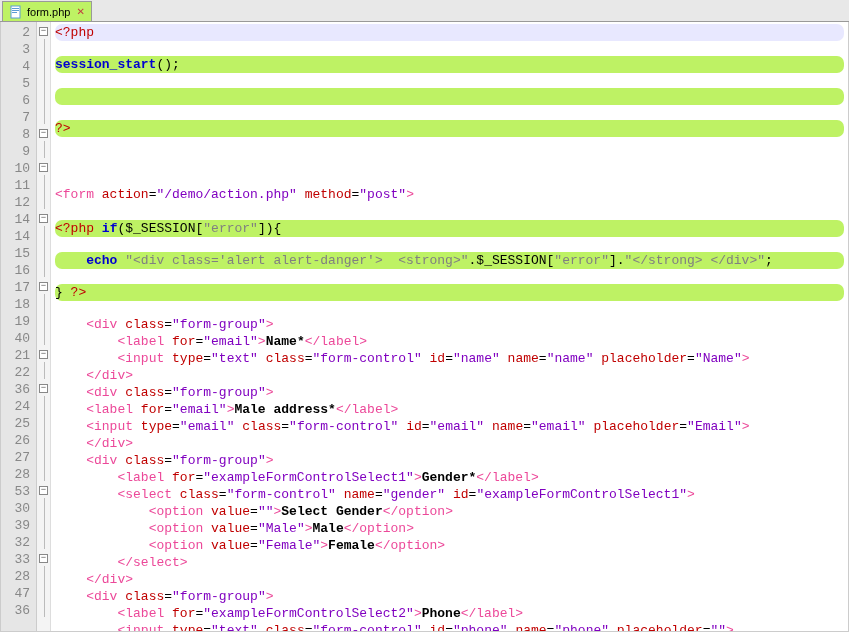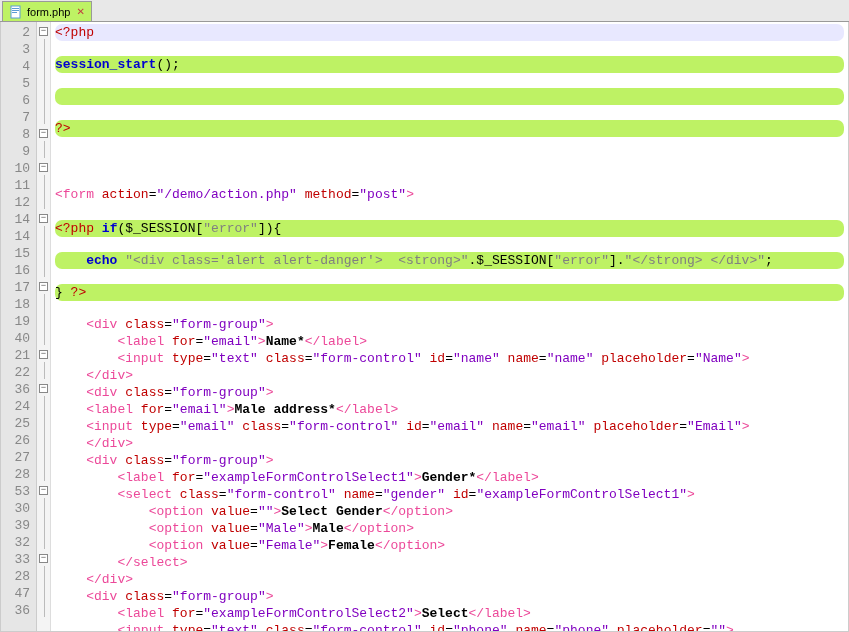--- a/index.html
+++ b/index.html
@@ -280,21 +280,21 @@
 <span class="code-line"><span class="t-pun">    </span><span class="t-tag">&lt;/div&gt;</span></span>
 <span class="code-line"><span class="t-pun">    </span><span class="t-tag">&lt;div </span><span class="t-attr">class</span><span class="t-eq">=</span><span class="t-val">"form-group"</span><span class="t-tag">&gt;</span></span>
 <span class="code-line"><span class="t-pun">        </span><span class="t-tag">&lt;label </span><span class="t-attr">for</span><span class="t-eq">=</span><span class="t-val">"exampleFormControlSelect1"</span><span class="t-tag">&gt;</span><span class="t-text">Gender*</span><span class="t-tag">&lt;/label&gt;</span></span>
 <span class="code-line"><span class="t-pun">        </span><span class="t-tag">&lt;select </span><span class="t-attr">class</span><span class="t-eq">=</span><span class="t-val">"form-control"</span><span class="t-tag"> </span><span class="t-attr">name</span><span class="t-eq">=</span><span class="t-val">"gender"</span><span class="t-tag"> </span><span class="t-attr">id</span><span class="t-eq">=</span><span class="t-val">"exampleFormControlSelect1"</span><span class="t-tag">&gt;</span></span>
 <span class="code-line"><span class="t-pun">            </span><span class="t-tag">&lt;option </span><span class="t-attr">value</span><span class="t-eq">=</span><span class="t-val">""</span><span class="t-tag">&gt;</span><span class="t-text">Select Gender</span><span class="t-tag">&lt;/option&gt;</span></span>
 <span class="code-line"><span class="t-pun">            </span><span class="t-tag">&lt;option </span><span class="t-attr">value</span><span class="t-eq">=</span><span class="t-val">"Male"</span><span class="t-tag">&gt;</span><span class="t-text">Male</span><span class="t-tag">&lt;/option&gt;</span></span>
 <span class="code-line"><span class="t-pun">            </span><span class="t-tag">&lt;option </span><span class="t-attr">value</span><span class="t-eq">=</span><span class="t-val">"Female"</span><span class="t-tag">&gt;</span><span class="t-text">Female</span><span class="t-tag">&lt;/option&gt;</span></span>
 <span class="code-line"><span class="t-pun">        </span><span class="t-tag">&lt;/select&gt;</span></span>
 <span class="code-line"><span class="t-pun">    </span><span class="t-tag">&lt;/div&gt;</span></span>
 <span class="code-line"><span class="t-pun">    </span><span class="t-tag">&lt;div </span><span class="t-attr">class</span><span class="t-eq">=</span><span class="t-val">"form-group"</span><span class="t-tag">&gt;</span></span>
-<span class="code-line"><span class="t-pun">        </span><span class="t-tag">&lt;label </span><span class="t-attr">for</span><span class="t-eq">=</span><span class="t-val">"exampleFormControlSelect2"</span><span class="t-tag">&gt;</span><span class="t-text">Select</span><span class="t-tag">&lt;/label&gt;</span></span>
+<span class="code-line"><span class="t-pun">        </span><span class="t-tag">&lt;label </span><span class="t-attr">for</span><span class="t-eq">=</span><span class="t-val">"exampleFormControlSelect2"</span><span class="t-tag">&gt;</span><span class="t-text">Phone</span><span class="t-tag">&lt;/label&gt;</span></span>
 <span class="code-line"><span class="t-pun">        </span><span class="t-tag">&lt;input </span><span class="t-attr">type</span><span class="t-eq">=</span><span class="t-val">"text"</span><span class="t-tag"> </span><span class="t-attr">class</span><span class="t-eq">=</span><span class="t-val">"form-control"</span><span class="t-tag"> </span><span class="t-attr">id</span><span class="t-eq">=</span><span class="t-val">"phone"</span><span class="t-tag"> </span><span class="t-attr">name</span><span class="t-eq">=</span><span class="t-val">"phone"</span><span class="t-tag"> </span><span class="t-attr">placeholder</span><span class="t-eq">=</span><span class="t-val">""</span><span class="t-tag">&gt;</span></span>
 
 
 
 
 
 </div>
 </div>
 
 </body></html>

